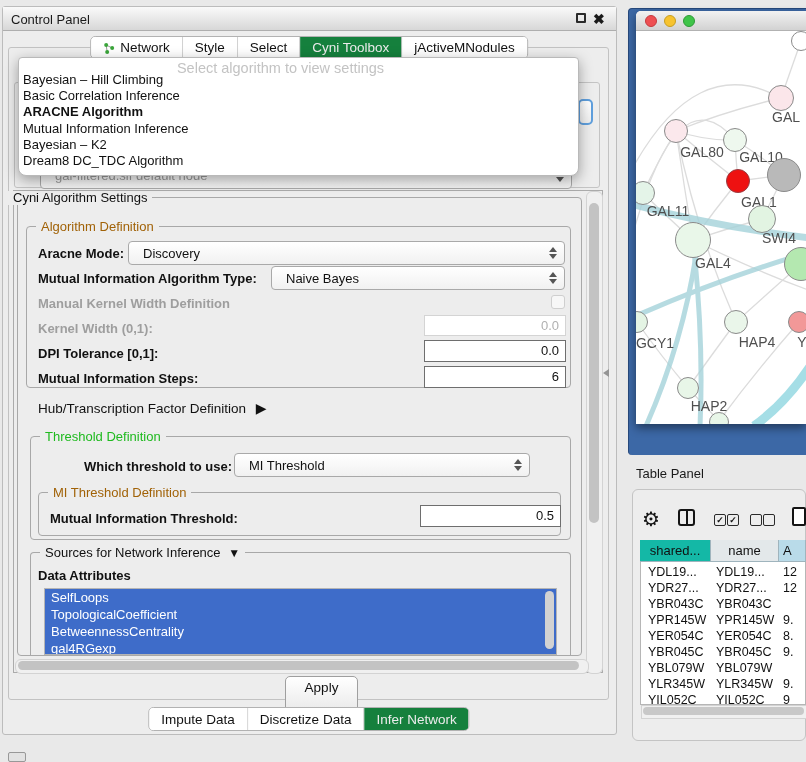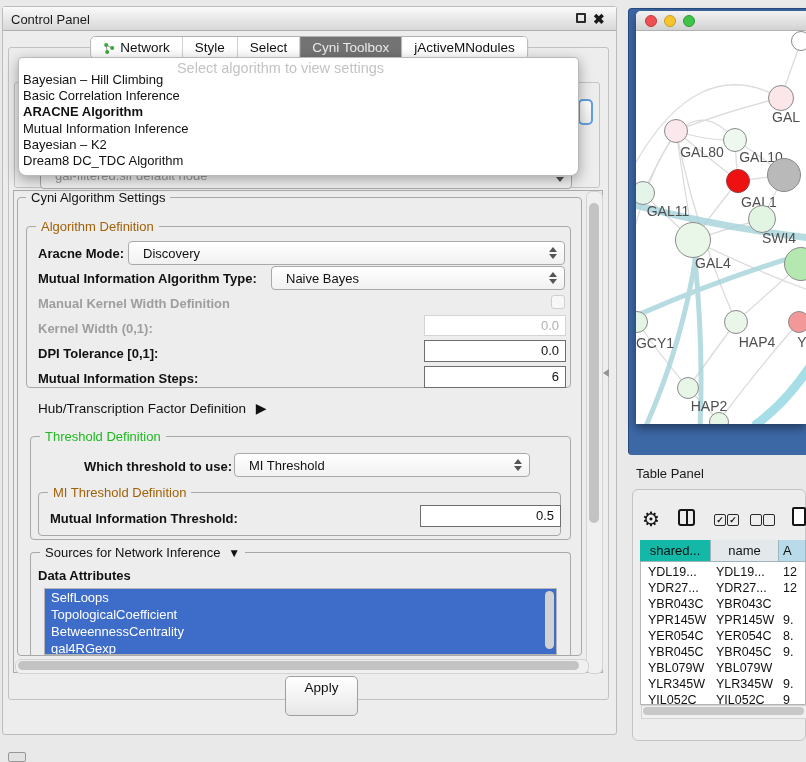--- a/index.html
+++ b/index.html
@@ -17,21 +17,21 @@
   .cp-title-text{left:11px;top:12px;font-size:13px;color:#1a1a1a;}
   .float-ic{left:576px;top:13px;width:10px;height:10px;border:2px solid #2a2a2a;border-radius:1px;}
   .close-ic{left:593px;top:11px;font-size:14px;font-weight:bold;color:#1a1a1a;}
   
   .frameA{left:8px;top:47px;width:601px;height:653px;border:1px solid #c2c2c2;border-radius:3px;}
   .frameB{left:13px;top:190px;width:590px;height:483px;border:1px solid #ababab;background:#ededed;}
   
   .tabbar{position:absolute;display:flex;align-items:stretch;height:21px;background:#fff;border:1px solid #b2b2b2;border-radius:5px;overflow:hidden;transform:translateX(-50%);}
   .tab{display:flex;align-items:center;gap:5px;padding:0 12px;border-right:1px solid #c9c9c9;font-size:13.5px;color:#111;background:#fff;}
   .tab:last-child{border-right:none;}
-  .tab.active{background:#737373;color:#ececec;}
+  .tab.active{background:#15803d;color:#ececec;}
   
   .popup{left:18px;top:57px;width:561px;height:119px;background:#fff;border:1px solid #b9b9b9;
          border-radius:4px 4px 8px 8px;box-shadow:0 4px 14px rgba(0,0,0,.35);z-index:50;}
   .popup-hint{left:0;top:60px;width:561px;text-align:center;color:#c3c3c3;font-size:14.5px;z-index:51;}
   .popup-item{left:23px;height:16px;line-height:16px;font-size:13px;z-index:51;}
   
   .combo{position:absolute;box-sizing:border-box;background:linear-gradient(#ffffff,#f1f1f1);border:1px solid #a9a9a9;border-radius:4px;}
   .combo .val{position:absolute;left:14px;top:0;bottom:0;display:flex;align-items:center;font-size:13px;color:#111;}
   .spin{position:absolute;right:7px;top:50%;transform:translateY(-50%);display:flex;flex-direction:column;gap:2px;}
   .tri-up{width:0;height:0;border-left:4px solid transparent;border-right:4px solid transparent;border-bottom:5px solid #555;}
@@ -113,21 +113,21 @@
     <div class="tab">
         <span>jActiveMNodules</span>
       </div>
   </div>
 
   <div class="rect frameB"></div>
   <div class="sb-track" style="left:586px;top:191px;width:15px;height:481px;"></div>
   <div class="sb-thumb" style="left:589px;top:203px;width:10px;height:320px;"></div>
 
   <div class="grp" style="left:17px;top:197px;width:565px;height:459px;"></div>
-  <div class="chip" style="left:26px;top:191px;text-align:center;">Cyni Algorithm Settings</div>
+  <div class="chip" style="left:8px;top:191px;text-align:center;">Cyni Algorithm Settings</div>
 
   <div class="grp" style="left:26px;top:226px;width:545px;height:162px;"></div>
   <div class="chip blue" style="left:36px;top:220px;">Algorithm Definition</div>
 
   <div class="lbl bold" style="left:38px;top:246px;">Aracne Mode:</div>
   <div class="combo" style="left:128px;top:241px;width:437px;height:24px;">
     <span class="val">Discovery</span>
     <span class="spin">
         <span class="tri-up"></span>
         <span class="tri-dn"></span>
@@ -190,20 +190,31 @@
     <div class="ditem">BetweennessCentrality</div>
     <div class="ditem">gal4RGexp</div>
   </div>
   <div class="sb-thumb" style="left:545px;top:591px;width:9px;height:58px;background:#d2d2d2;"></div>
 
   <div class="sb-track" style="left:15px;top:659px;width:572px;height:13px;"></div>
   <div class="sb-thumb" style="left:18px;top:661px;width:561px;height:9px;"></div>
 
   <div class="btn" style="left:285px;top:676px;width:73px;height:40px;line-height:21px;">Apply</div>
 
+  <div class="tabbar" style="left:309px;top:707px;height:22px;">
+    <div class="tab">
+        <span>Impute Data</span>
+      </div>
+    <div class="tab">
+        <span>Discretize Data</span>
+      </div>
+    <div class="tab active">
+        <span>Infer Network</span>
+      </div>
+  </div>
 
   <div class="rect popup"></div>
   <div class="lbl popup-hint">Select algorithm to view settings</div>
   <div class="lbl popup-item" style="top:72px;">Bayesian – Hill Climbing</div>
   <div class="lbl popup-item" style="top:88px;">Basic Correlation Inference</div>
   <div class="lbl popup-item bold" style="top:104px;">ARACNE Algorithm</div>
   <div class="lbl popup-item" style="top:121px;">Mutual Information Inference</div>
   <div class="lbl popup-item" style="top:137px;">Bayesian – K2</div>
   <div class="lbl popup-item" style="top:153px;">Dream8 DC_TDC Algorithm</div>
 

